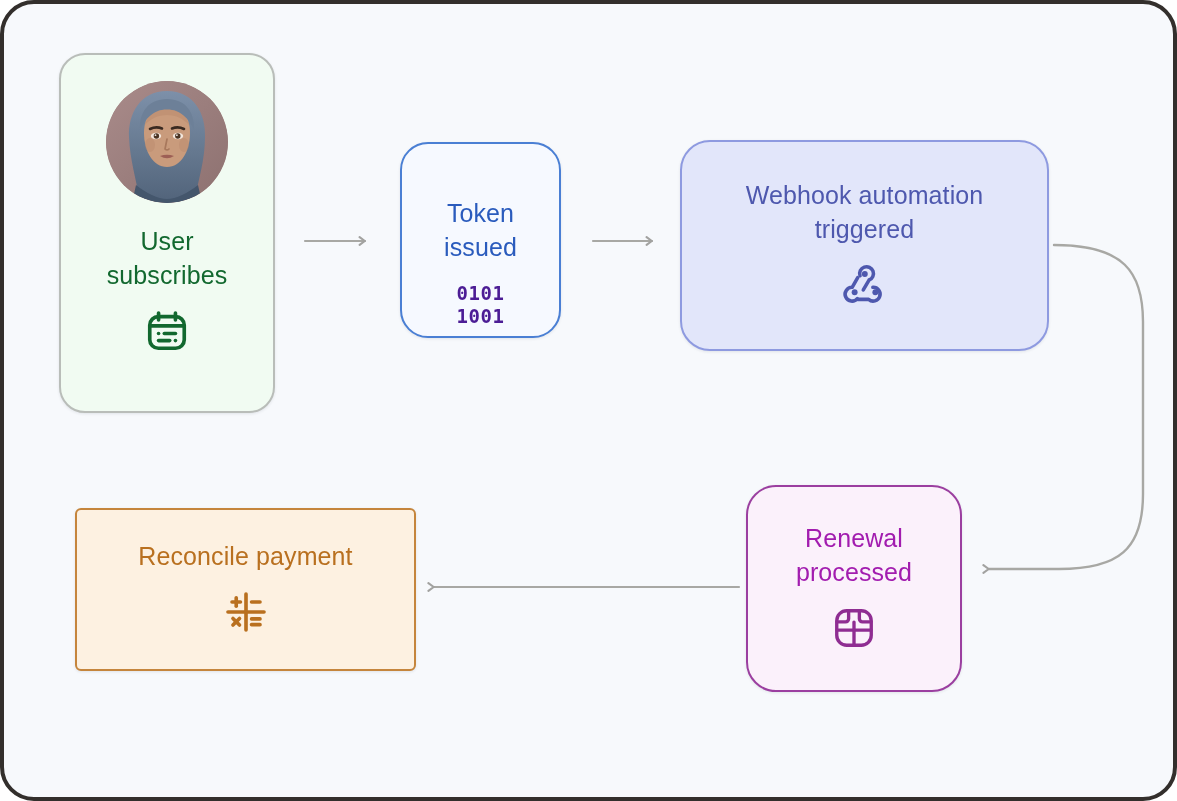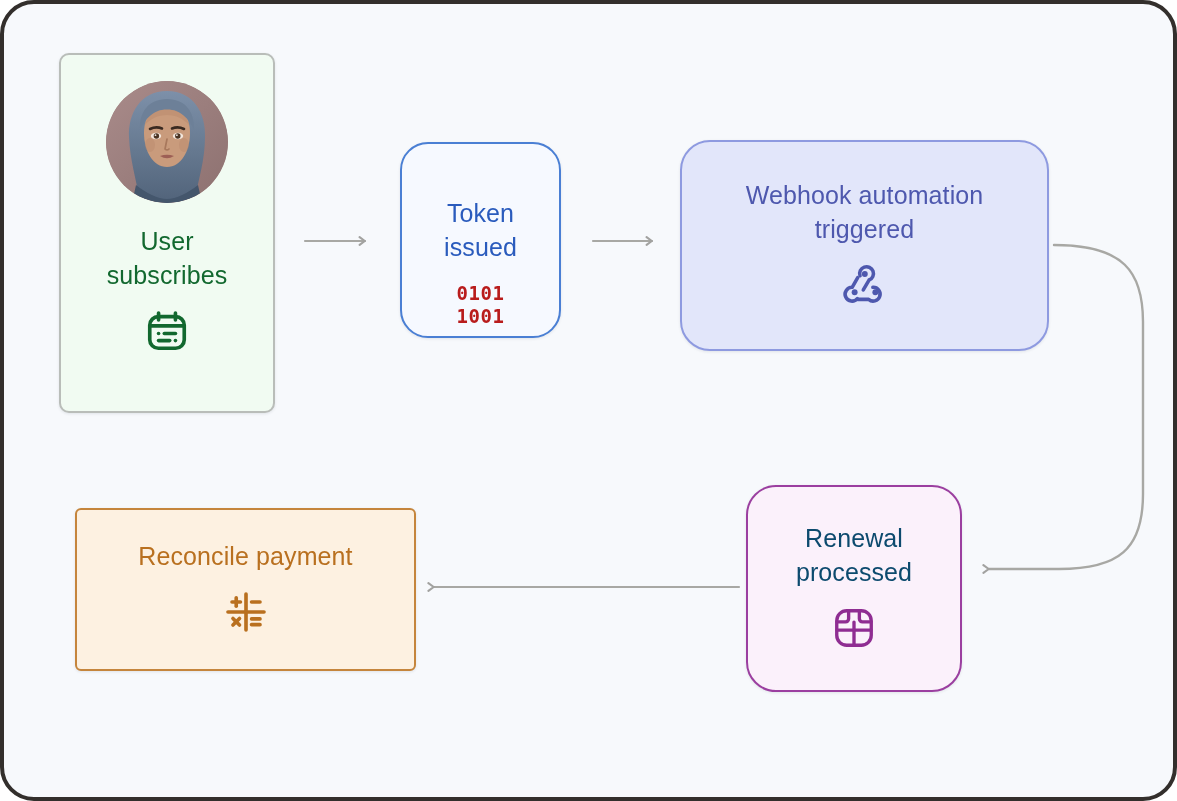--- a/index.html
+++ b/index.html
@@ -66,21 +66,21 @@
     margin-top: 16px;
     display: block;
   }
 
   
   #node-user {
     left: 55px; top: 49px;
     width: 216px; height: 360px;
     background: #f1fbf2;
     border-color: #b9bdb9;
-    border-radius: 10px;
+    border-radius: 26px;
     justify-content: flex-start;
     padding-top: 26px;
   }
   #node-user .node-label { color: #12682f; margin-top: 22px; }
   #avatar {
     width: 122px; height: 122px;
     border-radius: 50%;
     overflow: hidden;
     position: relative;
     background: #9f8180;
@@ -97,21 +97,21 @@
     border-radius: 28px;
   }
   #node-token .node-label { color: #2a5bbd; margin-top: 44px; }
   #binary {
     margin-top: 18px;
     font-family: "DejaVu Sans Mono", monospace;
     font-weight: 700;
     font-size: 19px;
     line-height: 1.18;
     letter-spacing: .5px;
-    color: #b91c1c;
+    color: #4c1d95;
     white-space: pre-line;
   }
 
   
   #node-webhook {
     left: 676px; top: 136px;
     width: 369px; height: 211px;
     background: #e2e6fa;
     border-color: #8e9ae0;
     border-radius: 30px;
@@ -119,21 +119,21 @@
   #node-webhook .node-label { color: #4e58ae; }
 
   
   #node-renewal {
     left: 742px; top: 481px;
     width: 216px; height: 207px;
     background: #fbf1fb;
     border-color: #9b3fa0;
     border-radius: 30px;
   }
-  #node-renewal .node-label { color: #0c4a6e; }
+  #node-renewal .node-label { color: #a21caf; }
 
   
   #node-reconcile {
     left: 71px; top: 504px;
     width: 341px; height: 163px;
     background: #fdf1e1;
     border-color: #c5853c;
     border-radius: 6px;
   }
   #node-reconcile .node-label { color: #b9701f; }

